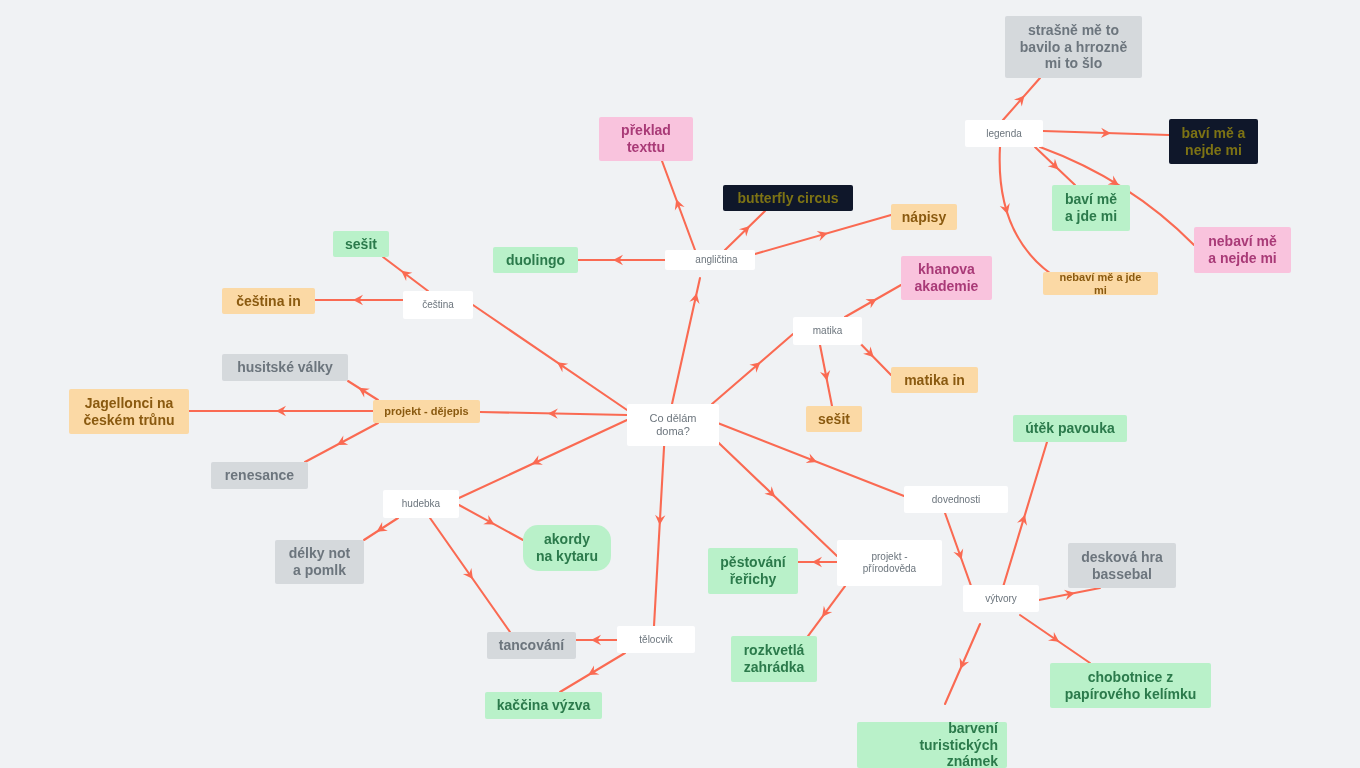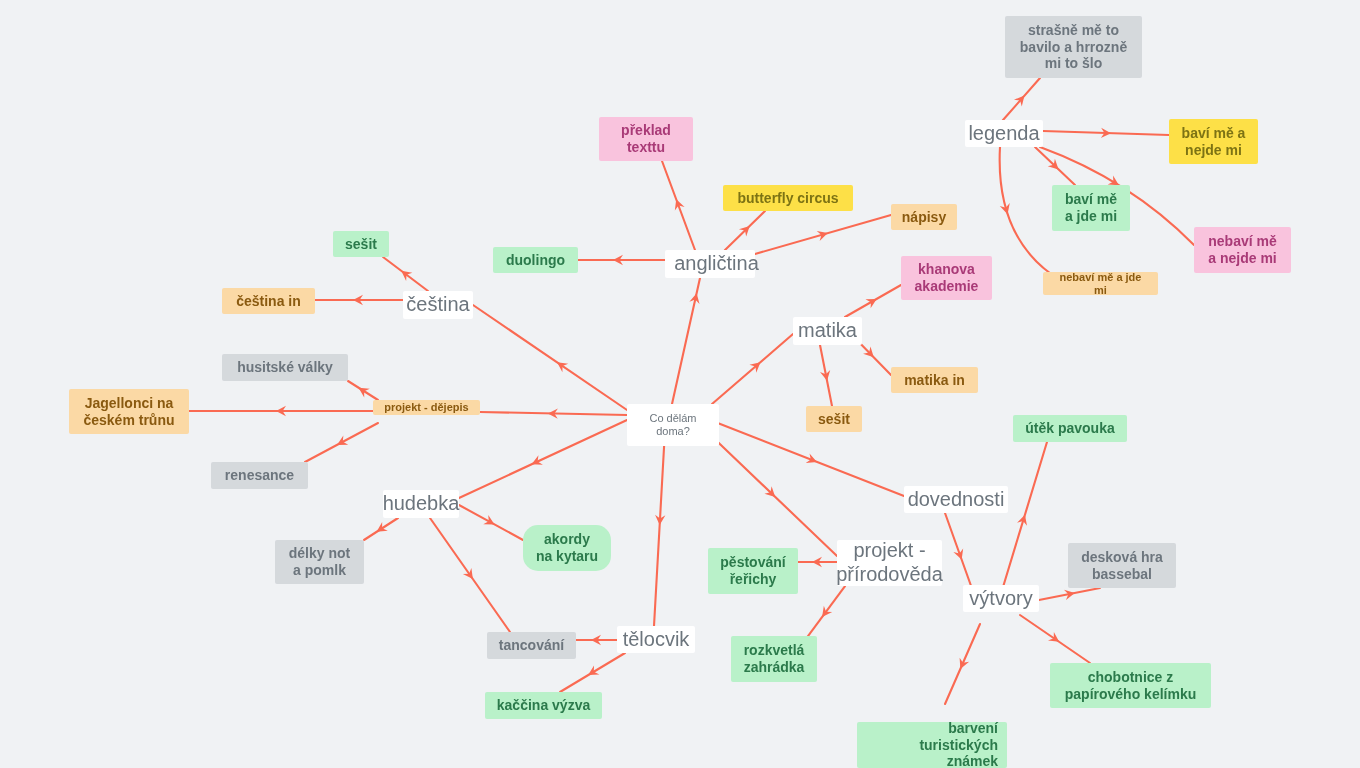--- a/index.html
+++ b/index.html
@@ -38,24 +38,24 @@
     white-space: pre-line;
     z-index: 5;
   }
   .n-white {
     background: #ffffff;
     color: #6c757d;
     font-weight: normal;
   }
   .n-green  { background: #b9f1c9; color: #2b7a4b; }
   .n-orange { background: #fbd9a5; color: #8a5a10; }
-  .n-yellow { background: #fde047; color: #7d7314; }
+  .n-yellow { background: #0f172a; color: #7d7314; }
   .n-pink   { background: #f9c3dd; color: #a93a77; }
   .n-gray   { background: #d5d9dc; color: #6c757d; }
-  .fs-15 { font-size: 20px; }
+  .fs-15 { font-size: 10px; }
   .fs-14 { font-size: 14px; }
   .fs-11 { font-size: 11px; }
 </style>
 </head>
 <body>
 
 <div id="canvas">
   <svg id="edge-layer" viewBox="0 0 1360 768" width="1360" height="768">
       <defs>
         <marker id="arrowhead" markerWidth="7" markerHeight="7" refX="3.2" refY="3" orient="auto" markerUnits="strokeWidth">
@@ -132,30 +132,30 @@
       <path d="M -9,-5.2 L 1,0 L -9,5.2 L -5.6,0 Z" fill="#fa6a52" transform="translate(1109.998046875,133.12692260742188) rotate(1.8183098994571523)"></path>
       <path d="M 1035 147 L 1075 185" stroke="#fa6a52" stroke-width="2.1" fill="none" stroke-linecap="round"></path>
       <path d="M -9,-5.2 L 1,0 L -9,5.2 L -5.6,0 Z" fill="#fa6a52" transform="translate(1057.8375244140625,168.6956024169922) rotate(43.53092990443886)"></path>
       <path d="M 1040 147 Q 1130 180 1194 245" stroke="#fa6a52" stroke-width="2.1" fill="none" stroke-linecap="round"></path>
       <path d="M -9,-5.2 L 1,0 L -9,5.2 L -5.6,0 Z" fill="#fa6a52" transform="translate(1118.093017578125,184.6190185546875) rotate(31.019945273799696)"></path>
       <path d="M 1000 147 Q 995 240 1060 280" stroke="#fa6a52" stroke-width="2.1" fill="none" stroke-linecap="round"></path>
       <path d="M -9,-5.2 L 1,0 L -9,5.2 L -5.6,0 Z" fill="#fa6a52" transform="translate(1007.2932739257812,213.209716796875) rotate(73.75124534685207)"></path>
     </svg>
   <div id="node-layer">
       <div class="node n-white fs-11" style="left: 627px; top: 404px; width: 92px; height: 42px;"><span>Co dělám doma?</span></div>
-      <div class="node n-white fs-15" style="left: 665px; top: 250px; width: 90px; height: 28px; padding-left: 22px;"><span>angličtina</span></div>
+      <div class="node n-white fs-15" style="left: 665px; top: 250px; width: 90px; height: 20px; padding-left: 22px;"><span>angličtina</span></div>
       <div class="node n-pink fs-14" style="left: 599px; top: 117px; width: 94px; height: 44px;"><span>překlad
 texttu</span></div>
       <div class="node n-yellow fs-14" style="left: 723px; top: 185px; width: 130px; height: 26px;"><span>butterfly circus</span></div>
       <div class="node n-orange fs-14" style="left: 891px; top: 204px; width: 66px; height: 26px;"><span>nápisy</span></div>
       <div class="node n-green fs-14" style="left: 493px; top: 247px; width: 85px; height: 26px;"><span>duolingo</span></div>
       <div class="node n-white fs-15" style="left: 403px; top: 291px; width: 70px; height: 28px;"><span>čeština</span></div>
       <div class="node n-green fs-14" style="left: 333px; top: 231px; width: 56px; height: 26px;"><span>sešit</span></div>
       <div class="node n-orange fs-14" style="left: 222px; top: 288px; width: 93px; height: 26px;"><span>čeština in</span></div>
-      <div class="node n-orange fs-11" style="left: 373px; top: 400px; width: 107px; height: 15px;"><span>projekt - dějepis</span></div>
+      <div class="node n-orange fs-11" style="left: 373px; top: 400px; width: 107px; height: 23px;"><span>projekt - dějepis</span></div>
       <div class="node n-gray fs-14" style="left: 222px; top: 354px; width: 126px; height: 27px;"><span>husitské války</span></div>
       <div class="node n-orange fs-14" style="left: 69px; top: 389px; width: 120px; height: 45px;"><span>Jagellonci na
 českém trůnu</span></div>
       <div class="node n-gray fs-14" style="left: 211px; top: 462px; width: 97px; height: 27px;"><span>renesance</span></div>
       <div class="node n-white fs-15" style="left: 383px; top: 490px; width: 76px; height: 28px;"><span>hudebka</span></div>
       <div class="node n-gray fs-14" style="left: 275px; top: 540px; width: 89px; height: 44px;"><span>délky not
 a pomlk</span></div>
       <div class="node n-green fs-14" style="left: 523px; top: 525px; width: 88px; height: 46px; border-radius: 15px;"><span>akordy
 na kytaru</span></div>
       <div class="node n-gray fs-14" style="left: 487px; top: 632px; width: 89px; height: 27px;"><span>tancování</span></div>

